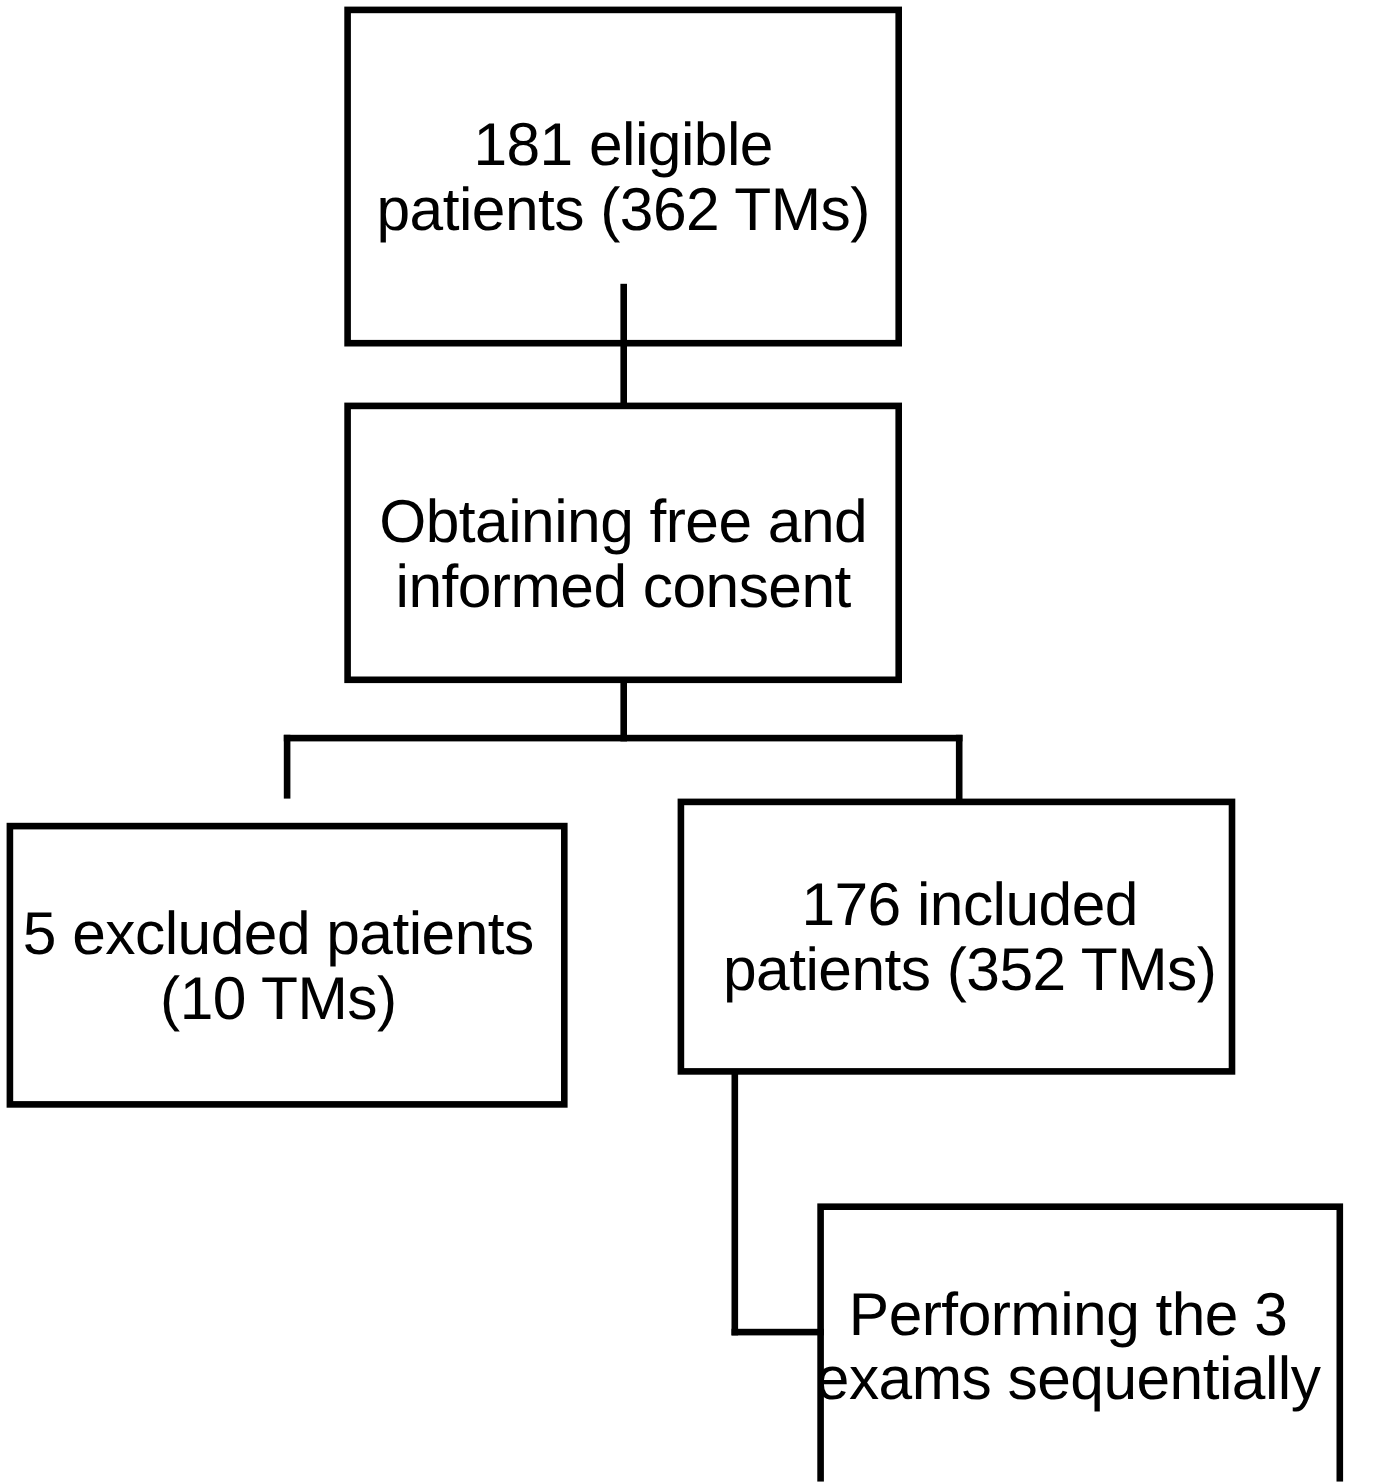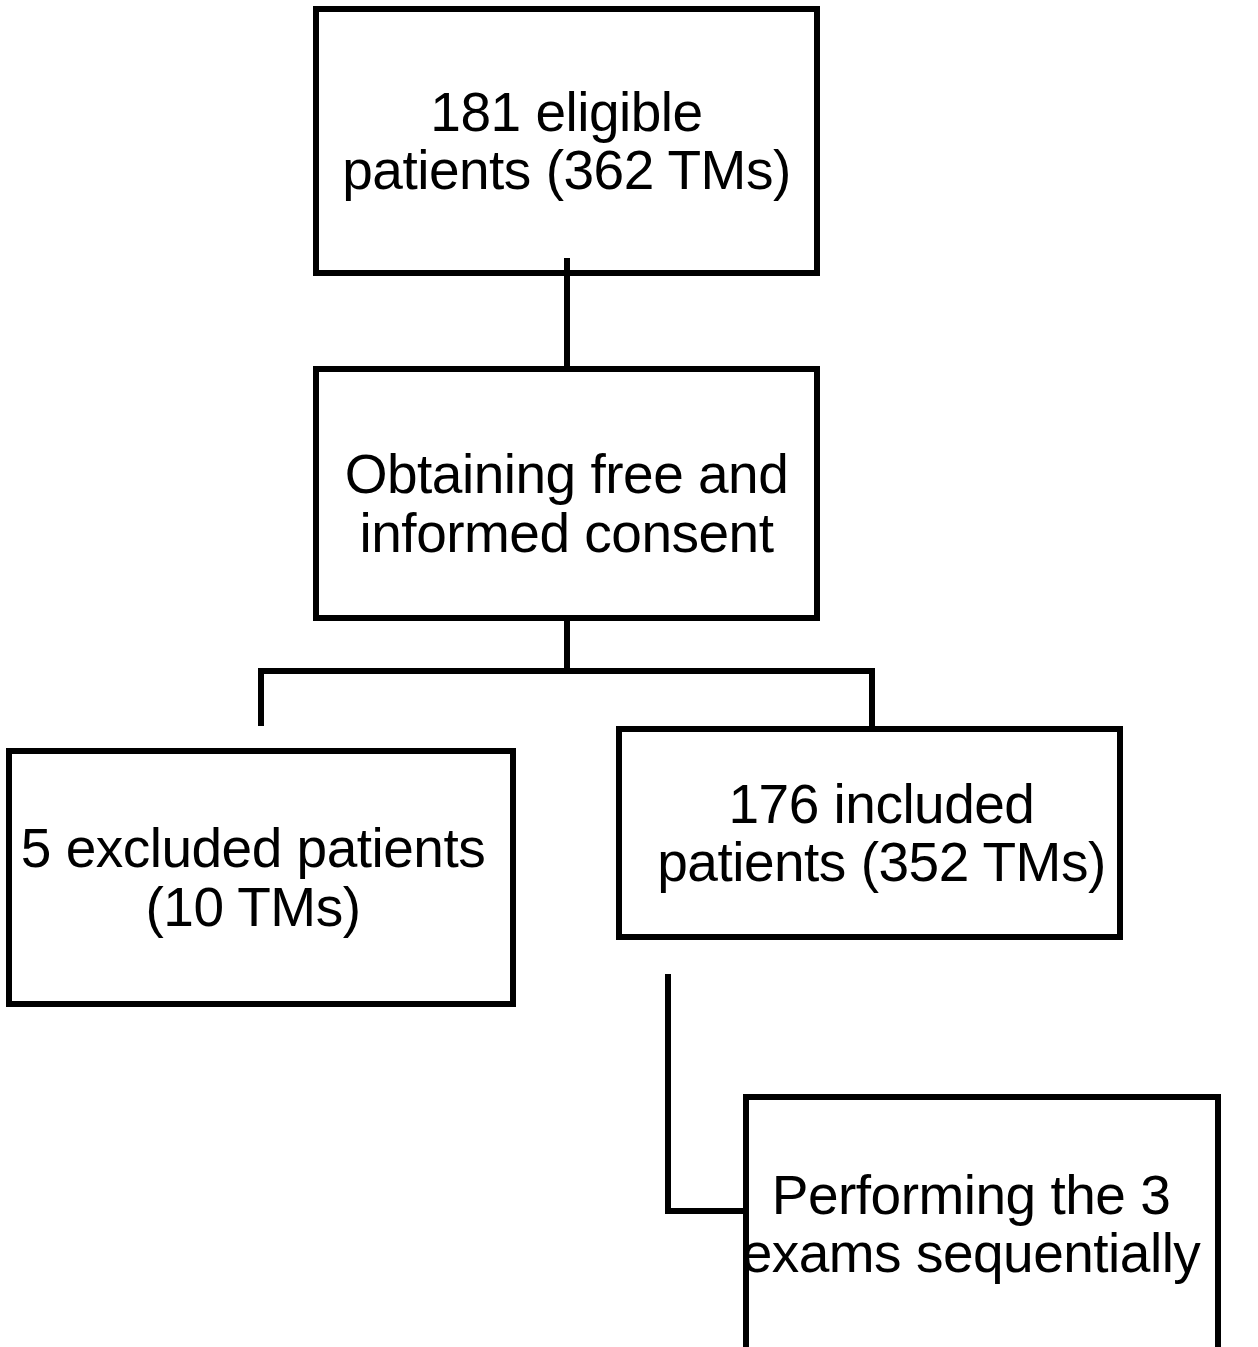--- a/index.html
+++ b/index.html
@@ -33,21 +33,21 @@
     letter-spacing: -0.5px;
     word-spacing: 0px;
     width: 100%;
   }
 
   
   #box-eligible {
     left: 313px;
     top: 6px;
     width: 507px;
-    height: 270px;
+    height: 309px;
   }
   #box-eligible .box-label { font-size: 55px; }
 
   
   #box-consent {
     left: 313px;
     top: 366px;
     width: 507px;
     height: 255px;
   }
@@ -64,21 +64,21 @@
     font-size: 55px;
     width: 540px;
     margin-left: -16px;
   }
 
   
   #box-included {
     left: 616px;
     top: 726px;
     width: 507px;
-    height: 214px;
+    height: 251px;
     padding-left: 24px;
   }
   #box-included .box-label { font-size: 55px; }
 
   
   #box-exams {
     left: 743px;
     top: 1094px;
     width: 478px;
     height: 260px;

